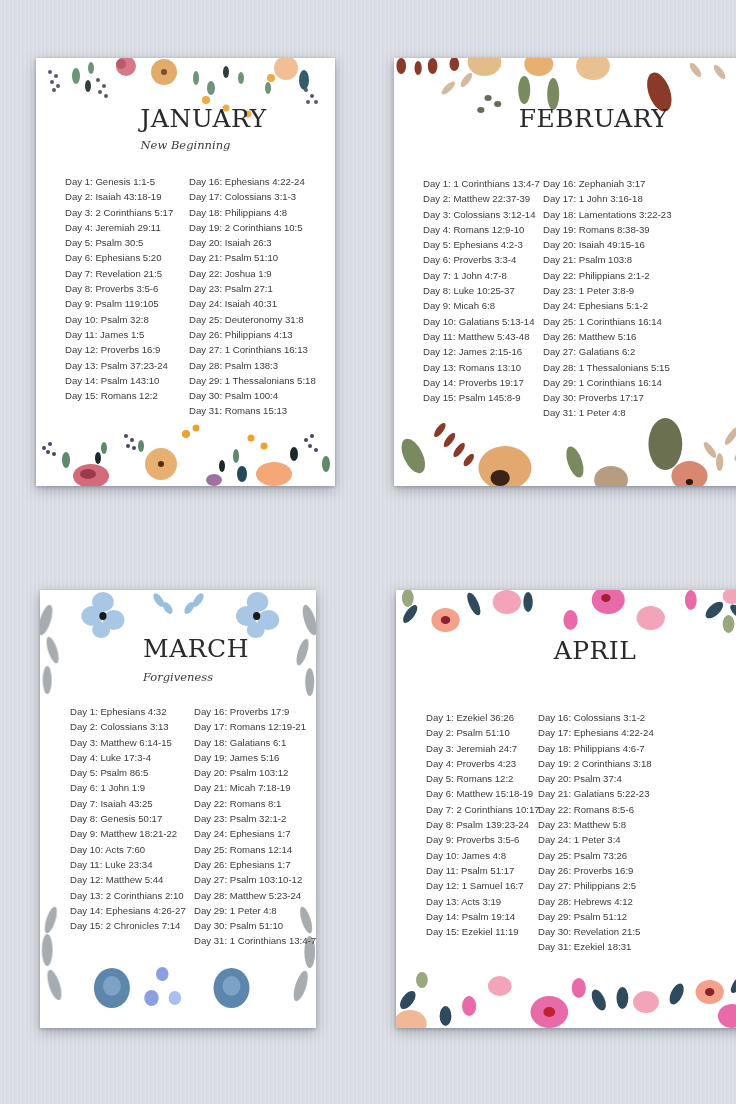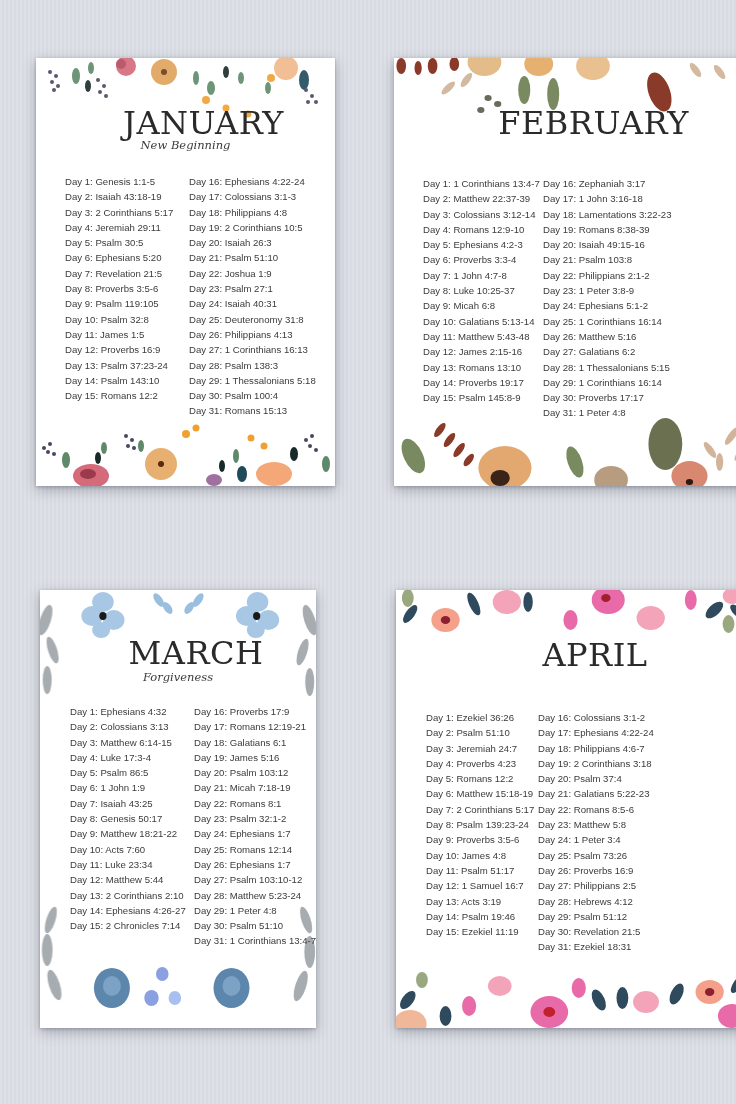--- a/index.html
+++ b/index.html
@@ -24,21 +24,21 @@
   .deco { position: absolute; left: 0; width: 100%; pointer-events: none; }
   .deco svg { display: block; width: 100%; height: 100%; }
   .deco.top { top: 0; }
   .deco.bottom { bottom: 0; }
   .deco.side { top: 0; height: 100%; }
 
   .title {
     position: absolute; left: 0; width: 100%; text-align: center;
     font-family: "DejaVu Serif", serif;
     font-weight: normal; color: #2a2a2a; letter-spacing: 0.5px;
-    font-size: 32px;
+    font-size: 25px;
     padding-left: 36px;
   }
   .subtitle {
     position: absolute; left: 0; width: 100%; text-align: center;
     font-family: "DejaVu Serif", serif; font-style: italic;
     color: #3a3a3a; font-size: 11.5px;
   }
   .readings { position: absolute; display: flex; }
   .col { display: flex; flex-direction: column; }
   .item {
@@ -428,28 +428,28 @@
   </div>
   <div class="title">APRIL</div>
   <div class="readings">
     <div class="col left">
       <div class="item">Day 1: Ezekiel 36:26</div>
       <div class="item">Day 2: Psalm 51:10</div>
       <div class="item">Day 3: Jeremiah 24:7</div>
       <div class="item">Day 4: Proverbs 4:23</div>
       <div class="item">Day 5: Romans 12:2</div>
       <div class="item">Day 6: Matthew 15:18-19</div>
-      <div class="item">Day 7: 2 Corinthians 5:17</div>
+      <div class="item">Day 7: 2 Corinthians 10:17</div>
       <div class="item">Day 8: Psalm 139:23-24</div>
       <div class="item">Day 9: Proverbs 3:5-6</div>
       <div class="item">Day 10: James 4:8</div>
       <div class="item">Day 11: Psalm 51:17</div>
       <div class="item">Day 12: 1 Samuel 16:7</div>
       <div class="item">Day 13: Acts 3:19</div>
-      <div class="item">Day 14: Psalm 19:46</div>
+      <div class="item">Day 14: Psalm 19:14</div>
       <div class="item">Day 15: Ezekiel 11:19</div>
     </div>
     <div class="col right">
       <div class="item">Day 16: Colossians 3:1-2</div>
       <div class="item">Day 17: Ephesians 4:22-24</div>
       <div class="item">Day 18: Philippians 4:6-7</div>
       <div class="item">Day 19: 2 Corinthians 3:18</div>
       <div class="item">Day 20: Psalm 37:4</div>
       <div class="item">Day 21: Galatians 5:22-23</div>
       <div class="item">Day 22: Romans 8:5-6</div>

